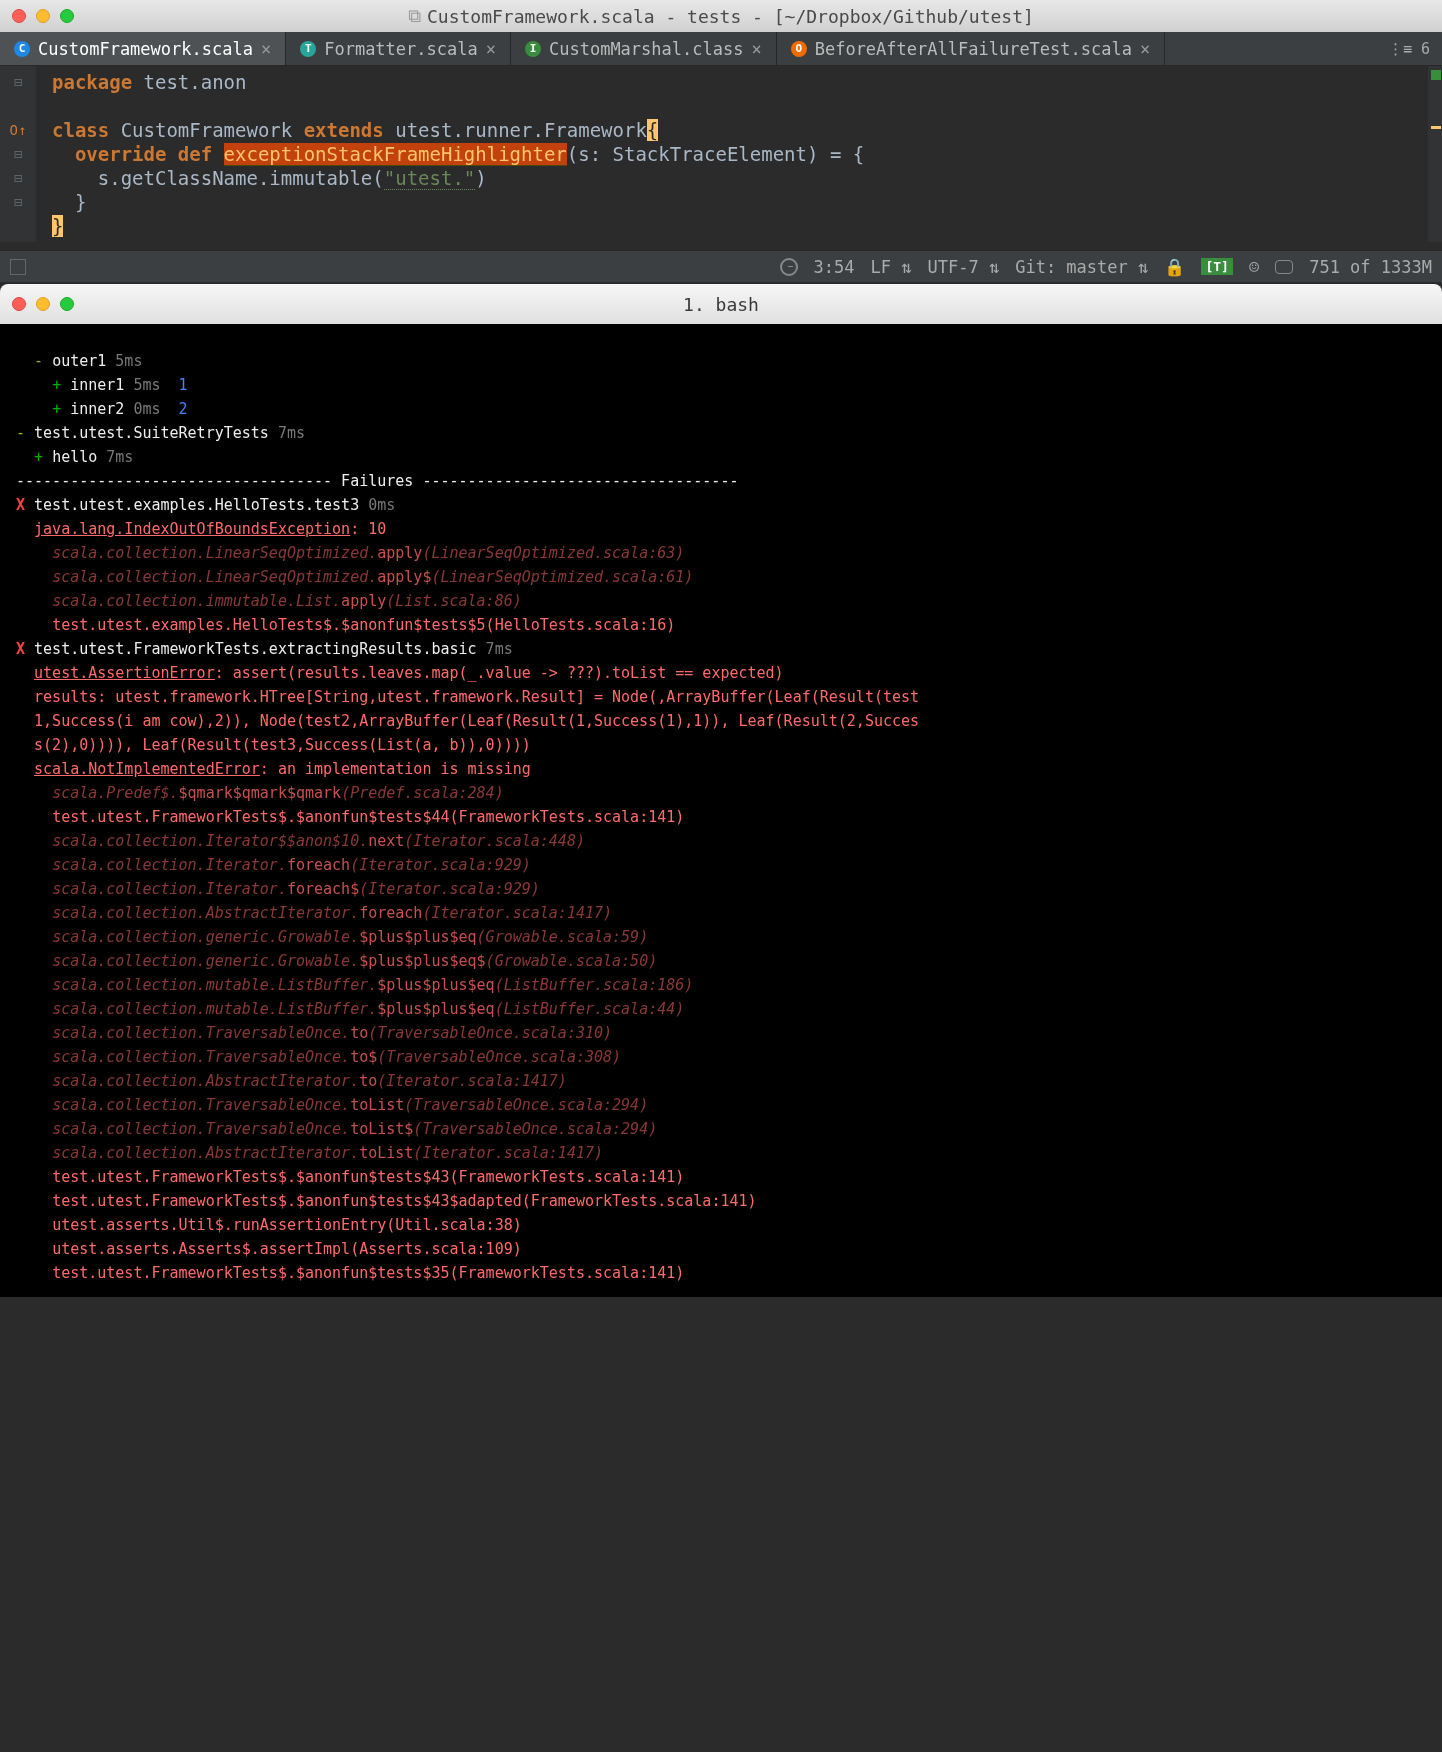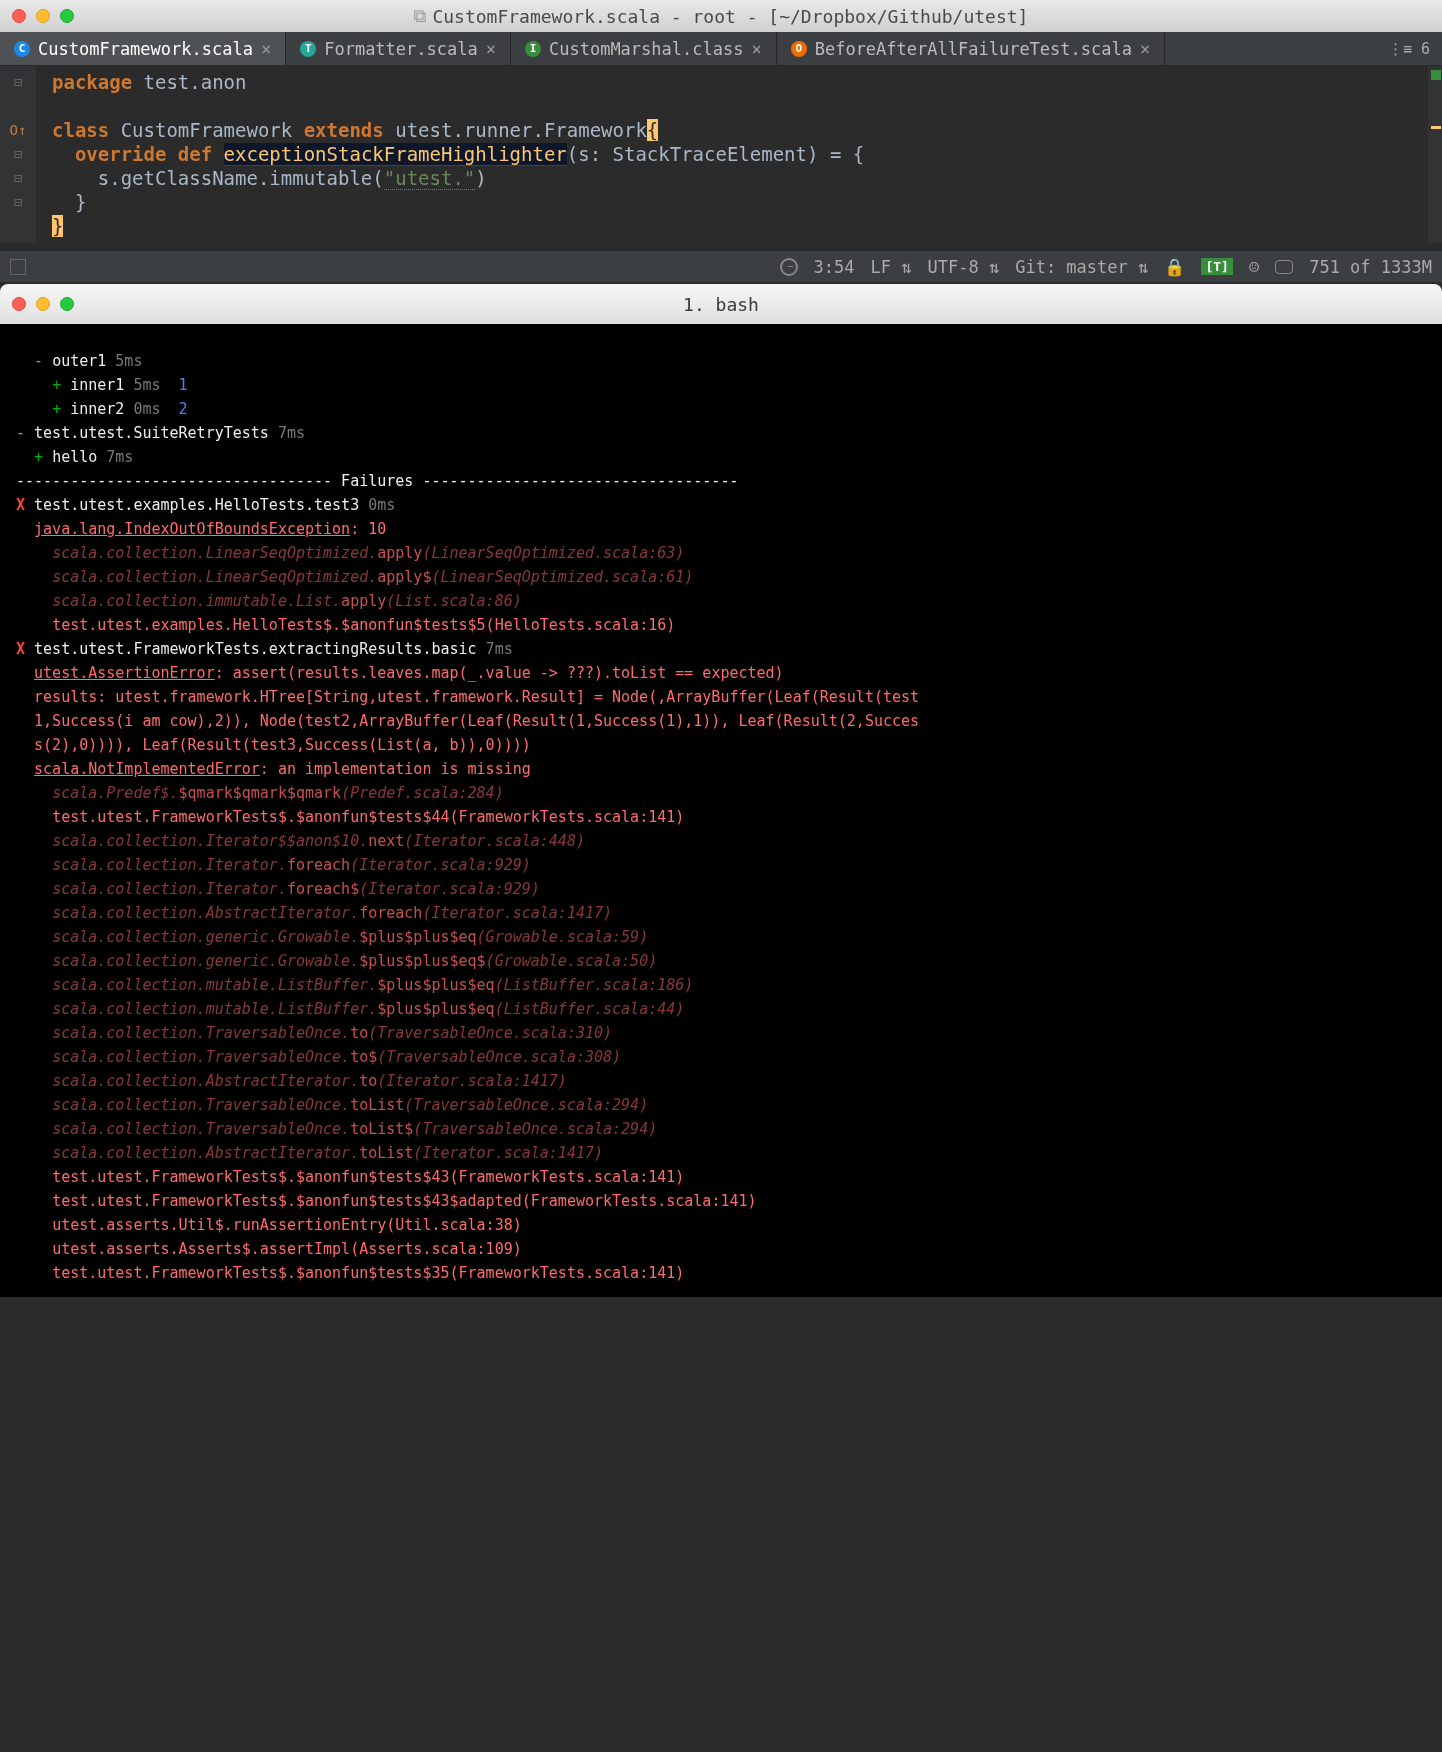--- a/index.html
+++ b/index.html
@@ -68,21 +68,21 @@
     font-size: 19px; line-height: 24px;
     white-space: pre;
   }
   .kw { color: #cc7832; font-weight: bold; }
   .fn { color: #ffc66d; }
   .str { color: #6a8759; }
   .brace-hl { background: #ffc66d; color: #2b2b2b; }
   .right-gutter { width: 14px; background: #313335; flex-shrink: 0; position: relative; }
   .right-gutter .mark-green { position: absolute; top: 4px; right: 1px; width: 10px; height: 10px; background: #388e3c; }
   .right-gutter .mark-yellow { position: absolute; top: 60px; right: 1px; width: 10px; height: 3px; background: #ffc66d; }
-  .hl-fn { background: #0f172a; border-bottom: 1px solid #4a4a00; }
+  .hl-fn { background: #c2410c; border-bottom: 1px solid #4a4a00; }
   .hl-str { border-bottom: 1px dotted #6a8759; }
   .statusbar {
     background: #3c3f41; height: 32px; display: flex; align-items: center;
     color: #aaa; font-size: 17px; gap: 16px; padding: 0 10px;
     border-top: 1px solid #282828;
   }
   .statusbar .sb-left { width: 24px; }
   .statusbar .sb-icon { width: 16px; height: 16px; border: 1px solid #666; }
   .statusbar .spacer { flex: 1; }
   .statusbar .clock { width: 18px; height: 18px; border: 2px solid #888; border-radius: 50%; position: relative; }
@@ -120,21 +120,21 @@
 
 <div>
   <div class="window-titlebar">
     <div class="traffic-lights">
       <div class="tl red"></div>
       <div class="tl yellow"></div>
       <div class="tl green"></div>
     </div>
     <div class="titlebar-text">
       <span class="file-icon">⧉</span>
-      <span>CustomFramework.scala - root - [~/Dropbox/Github/utest]</span>
+      <span>CustomFramework.scala - tests - [~/Dropbox/Github/utest]</span>
     </div>
   </div>
 
   <div class="tabs-row">
     <div class="tab active">
       <span class="tab-icon c">C</span>
       <span>CustomFramework.scala</span>
       <span class="tab-close">×</span>
     </div>
     <div class="tab">
@@ -178,21 +178,21 @@
   </div>
 
   <div class="statusbar">
     <div class="sb-left">
         <div class="sb-icon"></div>
       </div>
     <div class="spacer"></div>
     <div class="clock"></div>
     <span>3:54</span>
     <span><span>LF</span> ⇅</span>
-    <span><span>UTF-8</span> ⇅</span>
+    <span><span>UTF-7</span> ⇅</span>
     <span><span>Git: master</span> ⇅</span>
     <span class="lock">🔒</span>
     <span class="t-box">[T]</span>
     <span>☺</span>
     <span class="chat"></span>
     <span>751 of 1333M</span>
   </div>
 </div>
 
 <div class="terminal-window">

